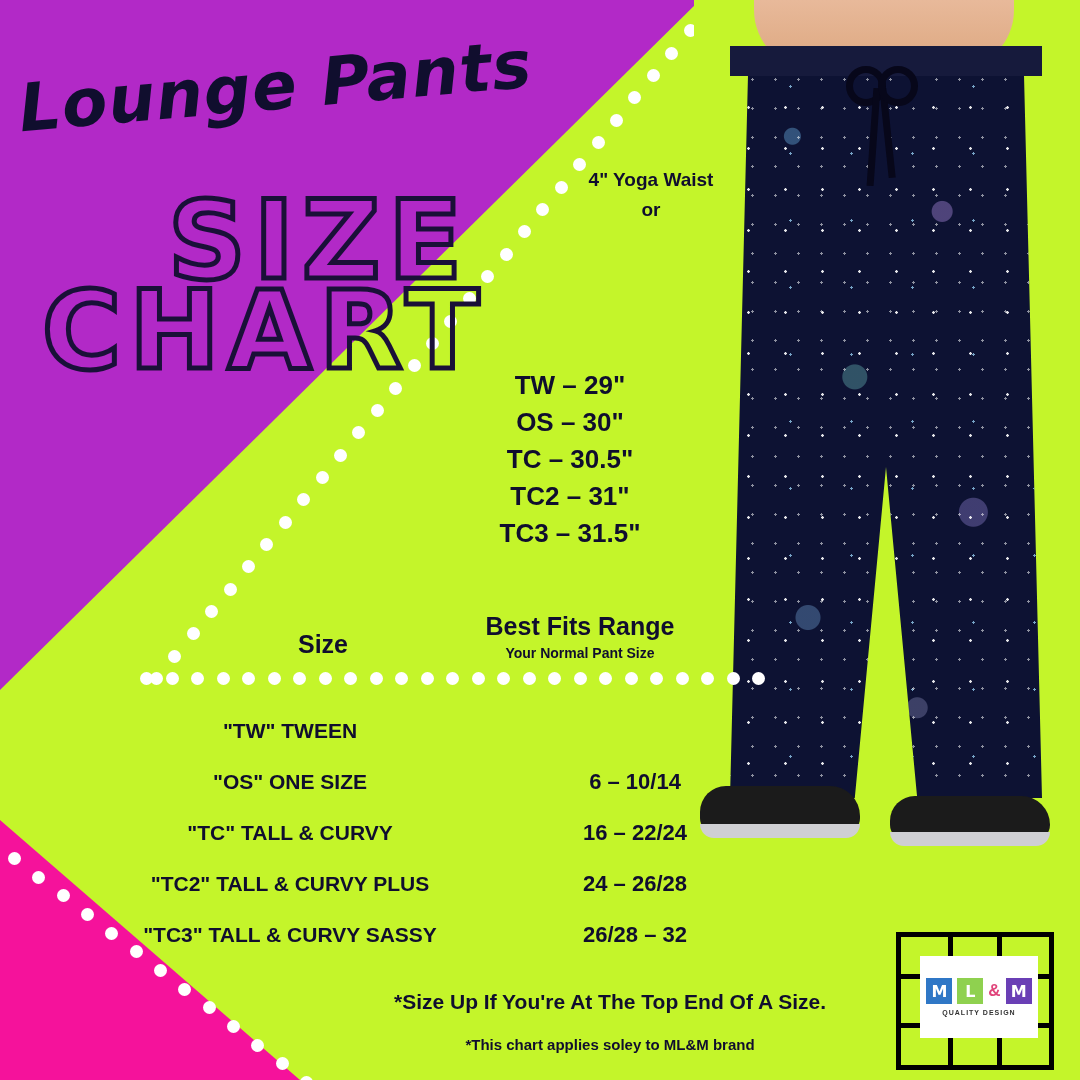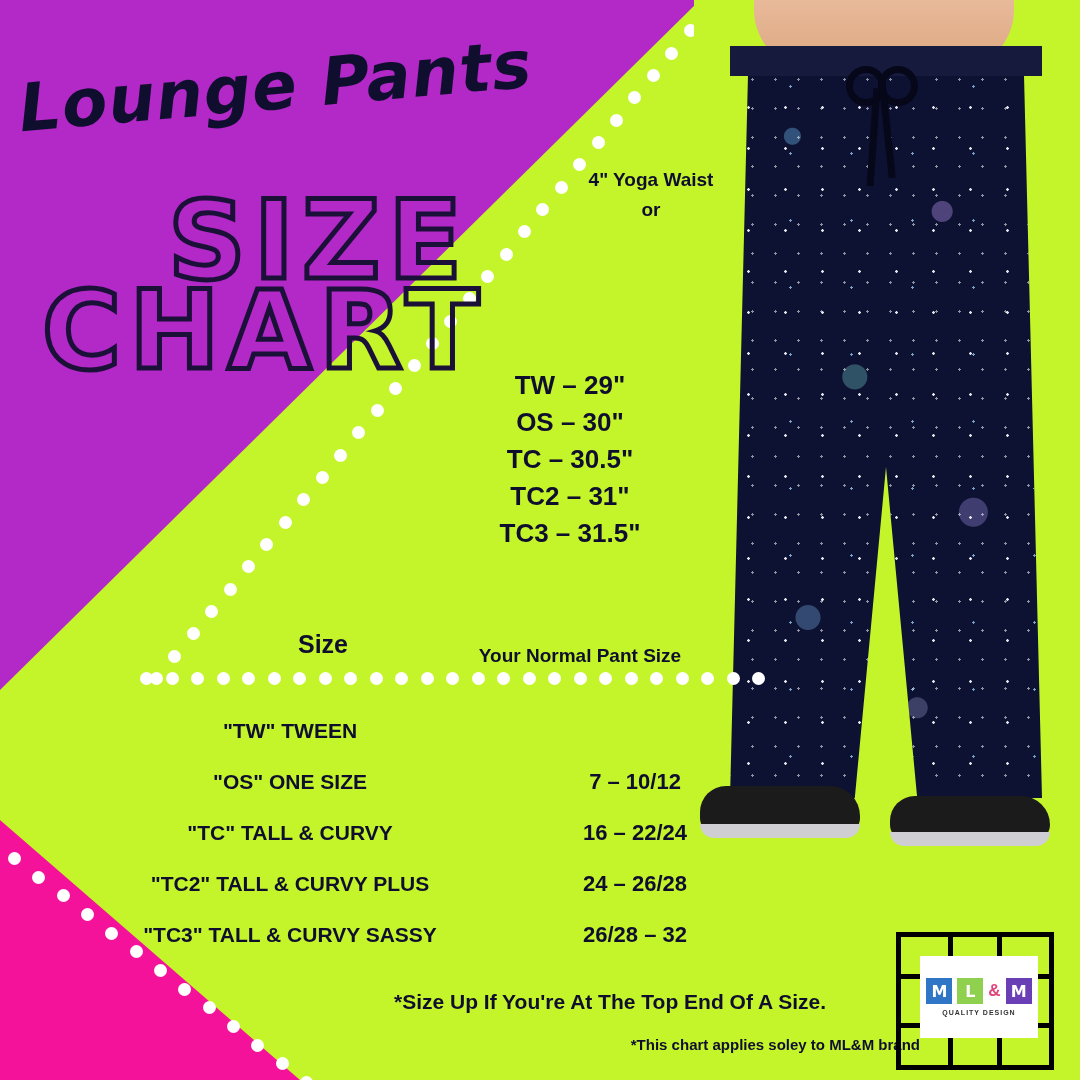--- a/index.html
+++ b/index.html
@@ -150,21 +150,21 @@
   .col-size-head{
     position:absolute;left:228px;top:630px;width:190px;text-align:center;
     font-weight:bold;font-size:25px;color:#100e2e;
   }
   .col-fits-head{
     position:absolute;left:455px;top:612px;width:250px;text-align:center;
     font-weight:bold;font-size:25px;color:#100e2e;
   }
   .col-fits-sub{
     position:absolute;left:455px;top:645px;width:250px;text-align:center;
-    font-weight:bold;font-size:19px;color:#100e2e;
+    font-weight:bold;font-size:14px;color:#100e2e;
   }
 
   .dot-row{
     position:absolute;left:140px;top:672px;width:612px;height:14px;
   }
   .dot-row .dot{top:0;}
 
   .rows{
     position:absolute;left:80px;top:705px;width:690px;
   }
@@ -176,21 +176,21 @@
   }
   .row .cell-fit{
     width:270px;text-align:center;font-weight:bold;font-size:22px;color:#100e2e;
   }
 
   .note1{
     position:absolute;left:300px;top:990px;width:620px;text-align:center;
     font-weight:bold;font-size:21px;color:#100e2e;
   }
   .note2{
-    position:absolute;left:300px;top:1036px;width:620px;text-align:right;
+    position:absolute;left:300px;top:1036px;width:620px;text-align:center;
     font-weight:bold;font-size:15px;color:#100e2e;
   }
 
   
   .logo{
     position:absolute;right:14px;bottom:12px;width:172px;height:138px;
   }
   .logo .fr{position:absolute;border:5px solid;background:transparent;}
   .fr1{left:2px;top:2px;width:96px;height:86px;border-color:#f2c230;}
   .fr2{left:54px;top:2px;width:96px;height:86px;border-color:#45c7d8;}
@@ -293,20 +293,21 @@
 
   <div class="inseam-list">
     <div>TW – 29"</div>
     <div>OS – 30"</div>
     <div>TC – 30.5"</div>
     <div>TC2 – 31"</div>
     <div>TC3 – 31.5"</div>
   </div>
 
   <div class="col-size-head">Size</div>
+  <div class="col-fits-head">Best Fits Range</div>
   <div class="col-fits-sub">Your Normal Pant Size</div>
 
   <div class="dot-row" id="dot-row">
       <div class="dot" style="left: 0px;"></div>
       <div class="dot" style="left: 25.5px;"></div>
       <div class="dot" style="left: 51px;"></div>
       <div class="dot" style="left: 76.5px;"></div>
       <div class="dot" style="left: 102px;"></div>
       <div class="dot" style="left: 127.5px;"></div>
       <div class="dot" style="left: 153px;"></div>
@@ -329,21 +330,21 @@
       <div class="dot" style="left: 586.5px;"></div>
       <div class="dot" style="left: 612px;"></div>
     </div>
 
   <div class="rows">
     <div class="row">
       <div class="cell-size">"TW"  TWEEN</div>
     </div>
     <div class="row">
       <div class="cell-size">"OS"  ONE SIZE</div>
-      <div class="cell-fit">7 – 10/12</div>
+      <div class="cell-fit">6 – 10/14</div>
     </div>
     <div class="row">
       <div class="cell-size">"TC"  TALL &amp; CURVY</div>
       <div class="cell-fit">16 – 22/24</div>
     </div>
     <div class="row">
       <div class="cell-size">"TC2" TALL &amp; CURVY PLUS</div>
       <div class="cell-fit">24 – 26/28</div>
     </div>
     <div class="row">

